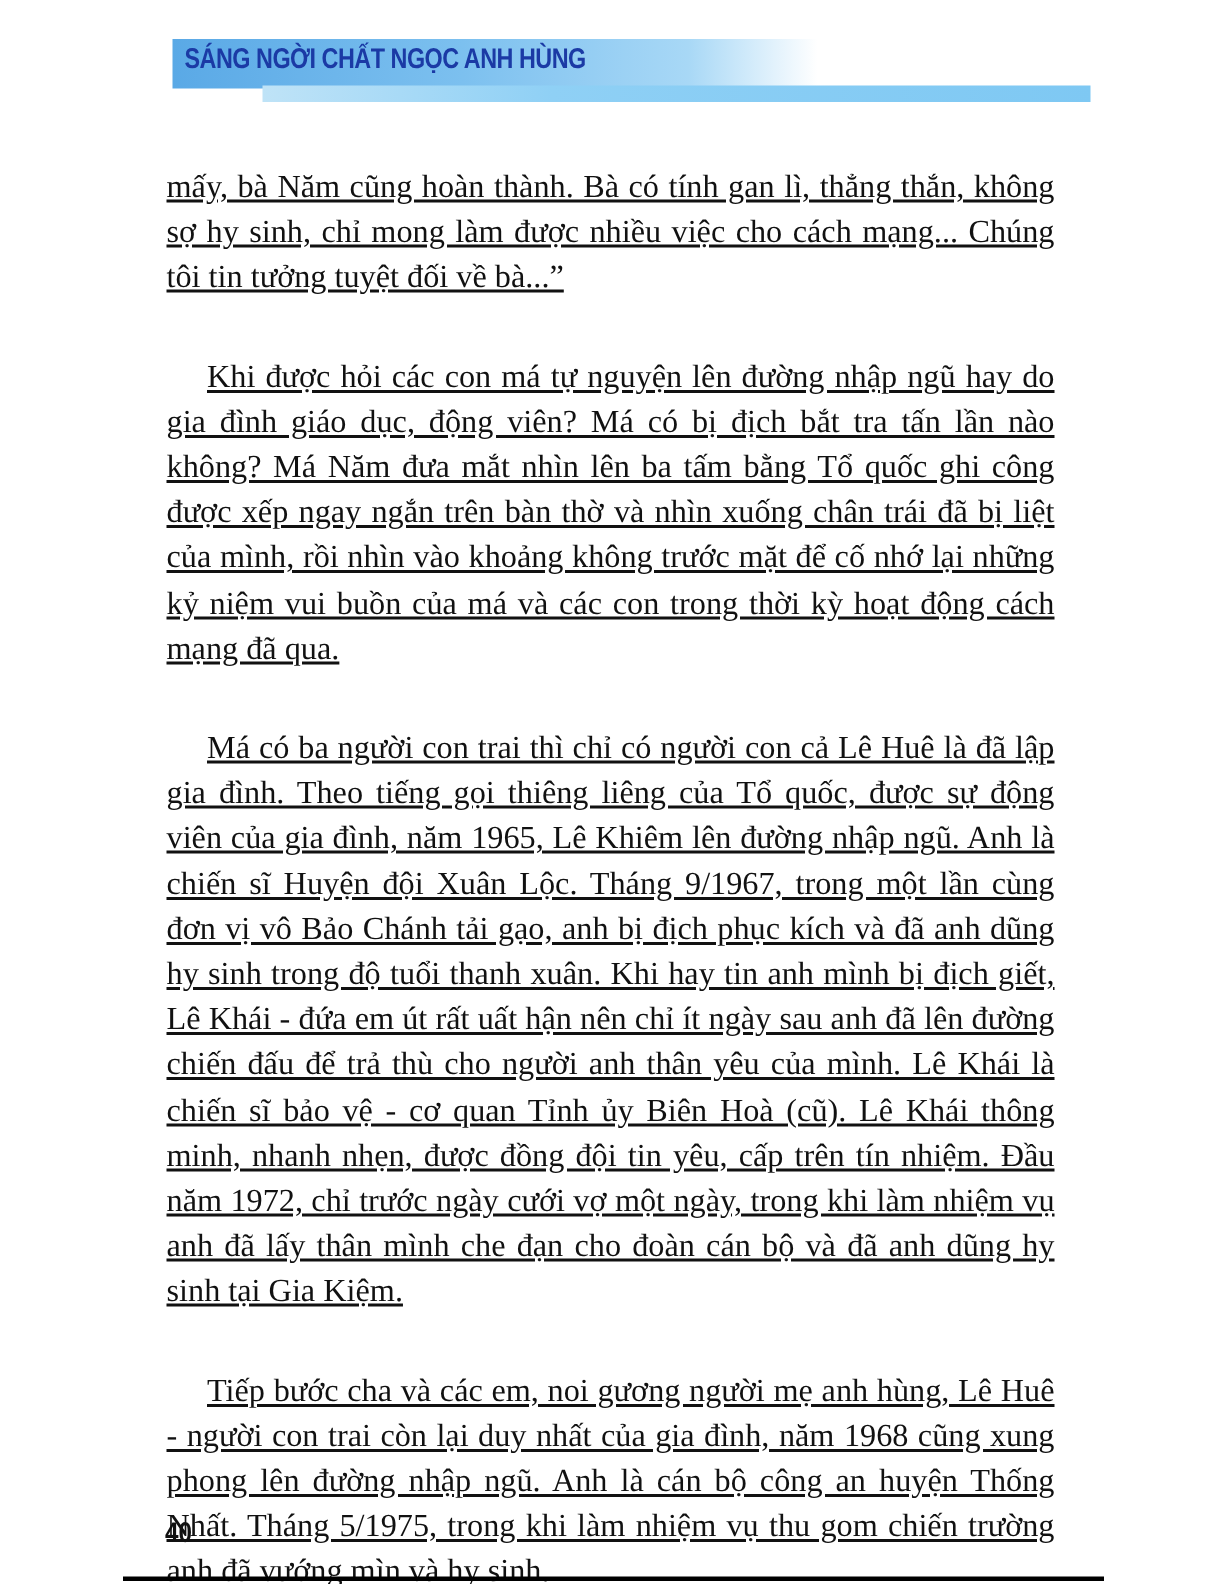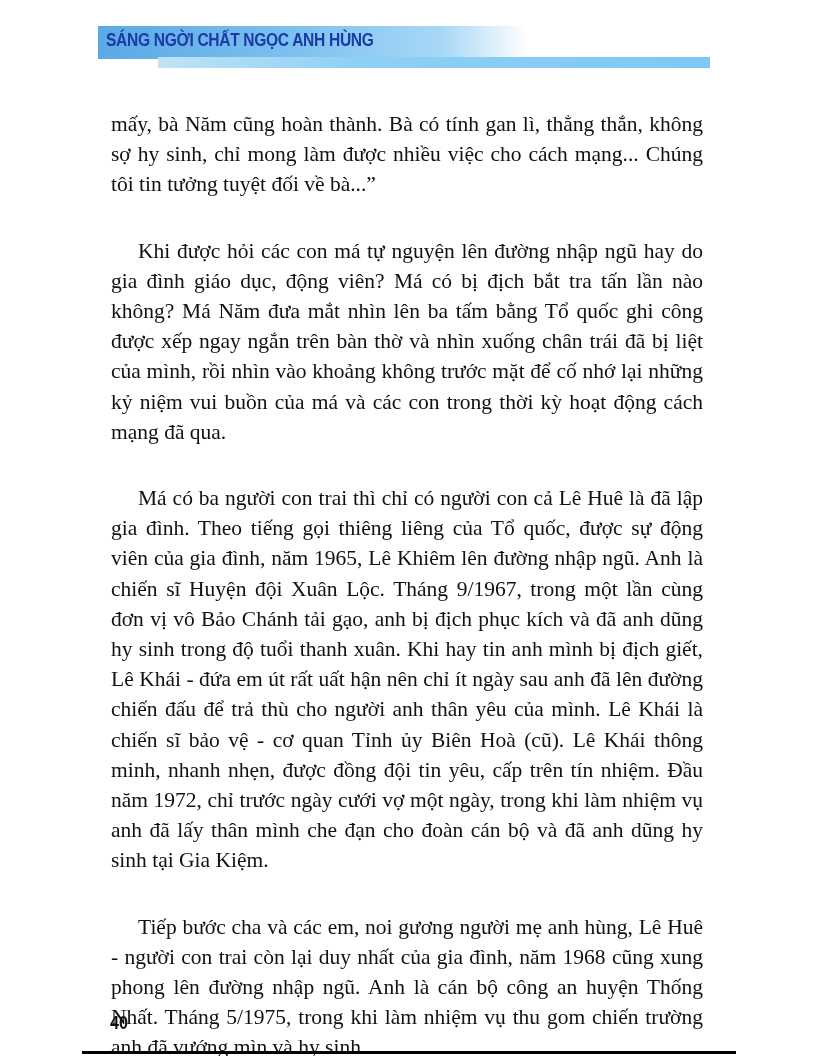--- a/index.html
+++ b/index.html
@@ -1,28 +1,28 @@
 <!DOCTYPE html>
 <html><head>
 <meta charset="utf-8">
 <style>
   html, body { margin:0; padding:0; }
   body { width:816px; height:1056px; background:#ffffff; position:relative; overflow:hidden; }
-  .header-band { position:absolute; left:98px; top:26px; width:612px; height:44px;text-decoration:underline; }
+  .header-band { position:absolute; left:115px; top:26px; width:612px; height:44px;text-decoration:underline; }
   .band-top { position:absolute; left:0; top:0; width:430px; height:33px;
     background: linear-gradient(90deg, #5aa9e6 0%, #7cc0ef 45%, #a8d8f6 80%, rgba(190,228,250,0) 100%); }
   .band-bottom { position:absolute; left:60px; top:31px; width:552px; height:11px;
     background: linear-gradient(90deg, #bfe3f7 0%, #8fd0f5 35%, #7ec8f3 100%); }
   .header-title { position:absolute; left:8px; top:3px; font-family:"Liberation Sans", sans-serif;
     font-weight:bold; font-size:19px; letter-spacing:-0.4px; color:#1b3aa5; transform:scaleX(0.82);
     transform-origin:left center; white-space:nowrap; }
   .body-text { position:absolute; left:111px; top:109px; width:592px;
     font-family:"Liberation Serif", serif; font-size:21.5px; line-height:30.2px; color:#111;
     text-align:justify; }
-  .para { margin:0 0 5px 0; text-indent:0; }
+  .para { margin:0 0 5px 0; text-indent:0;text-decoration:underline; }
   .para.indent { text-indent:27px;margin-top:36px; }
   .page-number { position:absolute; left:110px; top:1012px; font-family:"Liberation Sans", sans-serif;
     font-weight:bold; font-size:19px; color:#111; transform:scaleX(0.85); transform-origin:left; }
   .footer-rule { position:absolute; left:82px; top:1051px; width:654px; height:3px; background:#000; }
 </style>
 </head>
 <body>
 
 <div class="header-band">
   <div class="band-top"></div>

